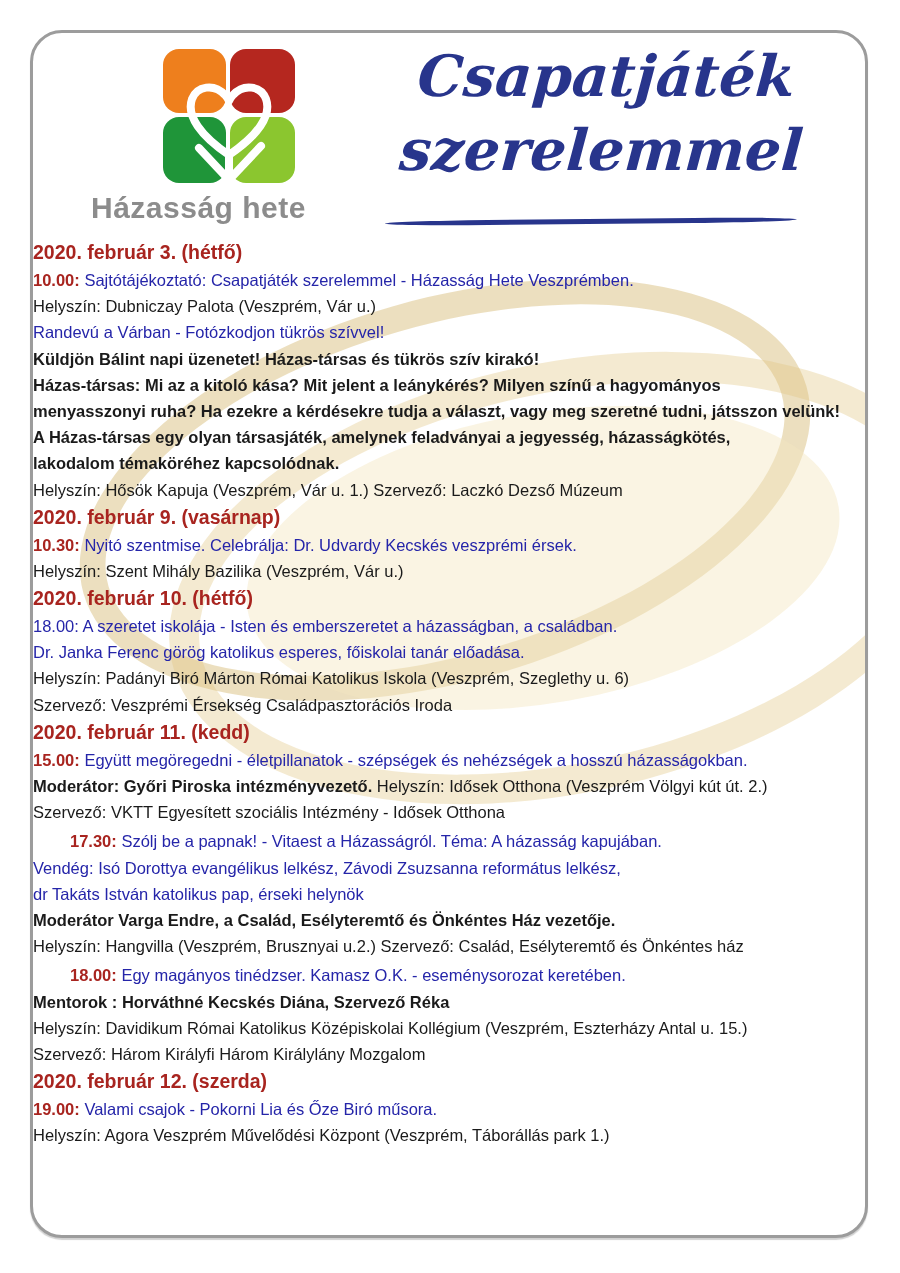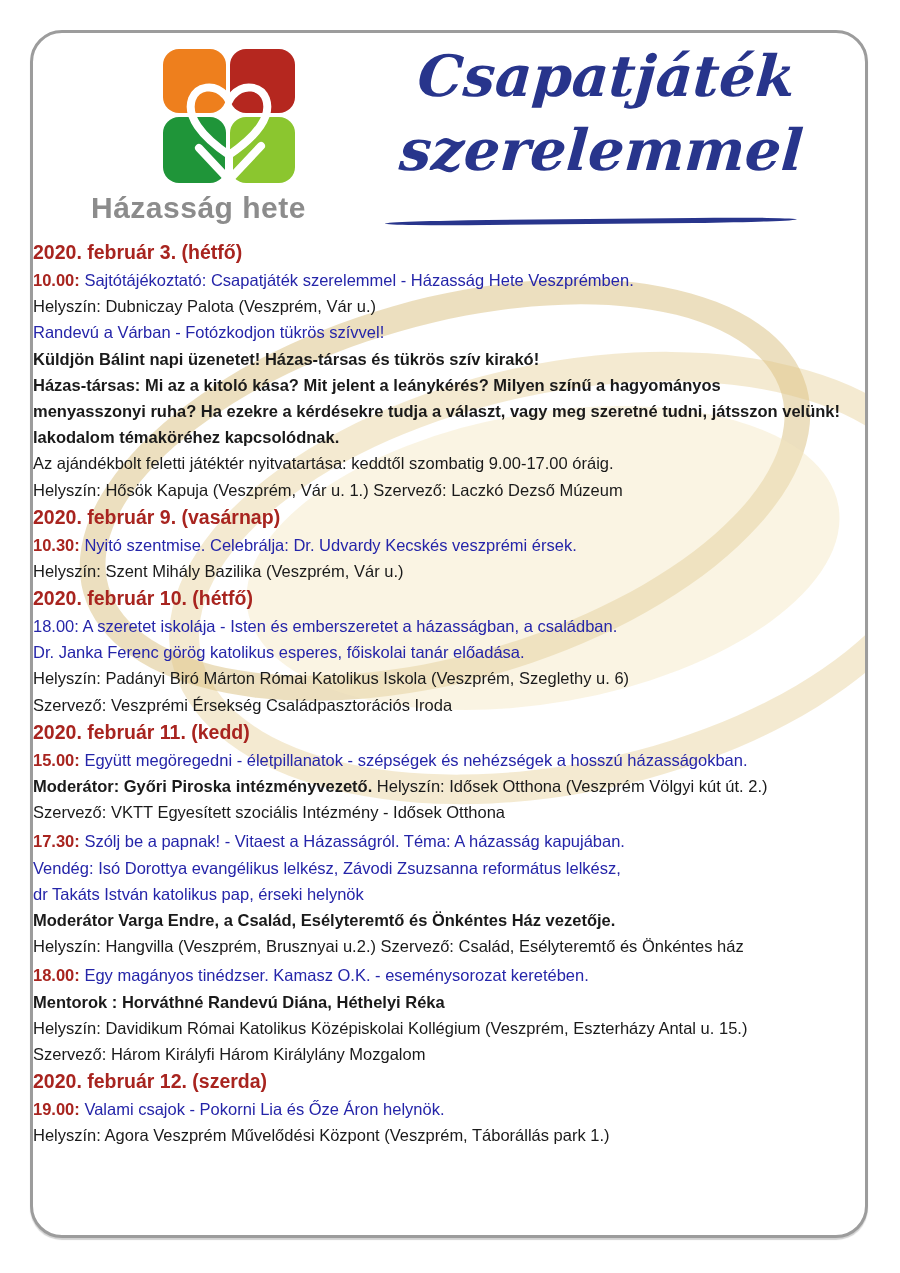--- a/index.html
+++ b/index.html
@@ -38,21 +38,21 @@
   }
 
   .schedule{
     position:absolute;left:0;right:0;top:205px;z-index:2;text-align:left;
   }
   .date-line{
     font-size:19.5px;font-weight:700;color:var(--date-red,#a8241f);
     height:29px;line-height:29px;white-space:nowrap;
   }
   .line{font-size:16.5px;height:26.2px;line-height:26.2px;white-space:nowrap;}
-  .line.gap{margin-top:3px;}
+  .line.gap{margin-top:3px;padding-left:37px;}
   .seg-t{color:var(--time-red,#a8241f);font-weight:700;}
   .seg-b{color:var(--event-blue,#2525a9);font-weight:400;}
   .seg-k{color:var(--text-black,#1a1a1a);font-weight:700;}
   .seg-r{color:var(--text-black,#1a1a1a);font-weight:400;}
 </style>
 </head>
 <body>
 
 <div class="frame">
 
@@ -86,42 +86,42 @@
   </div>
 
   <div class="schedule">
       <div class="date-line">2020. február 3. (hétfő)</div>
       <div class="line"><span class="seg-t">10.00: </span><span class="seg-b">Sajtótájékoztató: Csapatjáték szerelemmel - Házasság Hete Veszprémben.</span></div>
       <div class="line"><span class="seg-r">Helyszín: Dubniczay Palota (Veszprém, Vár u.)</span></div>
       <div class="line"><span class="seg-b">Randevú a Várban - Fotózkodjon tükrös szívvel!</span></div>
       <div class="line"><span class="seg-k">Küldjön Bálint napi üzenetet! Házas-társas és tükrös szív kirakó!</span></div>
       <div class="line"><span class="seg-k">Házas-társas: Mi az a kitoló kása? Mit jelent a leánykérés? Milyen színű a hagyományos</span></div>
       <div class="line"><span class="seg-k">menyasszonyi ruha? Ha ezekre a kérdésekre tudja a választ, vagy meg szeretné tudni, játsszon velünk!</span></div>
+      <div class="line"><span class="seg-k">A Házas-társas egy olyan társasjáték, amelynek feladványai a jegyesség, házasságkötés,</span></div>
       <div class="line"><span class="seg-k">lakodalom témaköréhez kapcsolódnak.</span></div>
-      <div class="line"><span class="seg-r">Az ajándékbolt feletti játéktér nyitvatartása: keddtől szombatig 9.00-17.00 óráig.</span></div>
       <div class="line"><span class="seg-r">Helyszín: Hősök Kapuja (Veszprém, Vár u. 1.) Szervező: Laczkó Dezső Múzeum</span></div>
       <div class="date-line">2020. február 9. (vasárnap)</div>
       <div class="line"><span class="seg-t">10.30: </span><span class="seg-b">Nyitó szentmise. Celebrálja: Dr. Udvardy Kecskés veszprémi érsek.</span></div>
       <div class="line"><span class="seg-r">Helyszín: Szent Mihály Bazilika (Veszprém, Vár u.)</span></div>
       <div class="date-line">2020. február 10. (hétfő)</div>
       <div class="line"><span class="seg-b">18.00: A szeretet iskolája - Isten és emberszeretet a házasságban, a családban.</span></div>
       <div class="line"><span class="seg-b">Dr. Janka Ferenc görög katolikus esperes, főiskolai tanár előadása.</span></div>
       <div class="line"><span class="seg-r">Helyszín: Padányi Biró Márton Római Katolikus Iskola (Veszprém, Szeglethy u. 6)</span></div>
       <div class="line"><span class="seg-r">Szervező: Veszprémi Érsekség Családpasztorációs Iroda</span></div>
       <div class="date-line">2020. február 11. (kedd)</div>
       <div class="line"><span class="seg-t">15.00: </span><span class="seg-b">Együtt megöregedni - életpillanatok - szépségek és nehézségek a hosszú házasságokban.</span></div>
       <div class="line"><span class="seg-k">Moderátor: Győri Piroska intézményvezető. </span><span class="seg-r">Helyszín: Idősek Otthona (Veszprém Völgyi kút út. 2.)</span></div>
       <div class="line"><span class="seg-r">Szervező: VKTT Egyesített szociális Intézmény - Idősek Otthona</span></div>
       <div class="line gap"><span class="seg-t">17.30: </span><span class="seg-b">Szólj be a papnak! - Vitaest a Házasságról. Téma: A házasság kapujában.</span></div>
       <div class="line"><span class="seg-b">Vendég: Isó Dorottya evangélikus lelkész, Závodi Zsuzsanna református lelkész,</span></div>
       <div class="line"><span class="seg-b">dr Takáts István katolikus pap, érseki helynök</span></div>
       <div class="line"><span class="seg-k">Moderátor Varga Endre, a Család, Esélyteremtő és Önkéntes Ház vezetője.</span></div>
       <div class="line"><span class="seg-r">Helyszín: Hangvilla (Veszprém, Brusznyai u.2.) Szervező: Család, Esélyteremtő és Önkéntes ház</span></div>
       <div class="line gap"><span class="seg-t">18.00: </span><span class="seg-b">Egy magányos tinédzser. Kamasz O.K. - eseménysorozat keretében.</span></div>
-      <div class="line"><span class="seg-k">Mentorok : Horváthné Randevú Diána, Héthelyi Réka</span></div>
+      <div class="line"><span class="seg-k">Mentorok : Horváthné Kecskés Diána, Szervező Réka</span></div>
       <div class="line"><span class="seg-r">Helyszín: Davidikum Római Katolikus Középiskolai Kollégium (Veszprém, Eszterházy Antal u. 15.)</span></div>
       <div class="line"><span class="seg-r">Szervező: Három Királyfi Három Királylány Mozgalom</span></div>
       <div class="date-line">2020. február 12. (szerda)</div>
-      <div class="line"><span class="seg-t">19.00: </span><span class="seg-b">Valami csajok - Pokorni Lia és Őze Áron helynök.</span></div>
+      <div class="line"><span class="seg-t">19.00: </span><span class="seg-b">Valami csajok - Pokorni Lia és Őze Biró műsora.</span></div>
       <div class="line"><span class="seg-r">Helyszín: Agora Veszprém Művelődési Központ (Veszprém, Táborállás park 1.)</span></div>
     </div>
 
 </div>
 
 </body></html>

